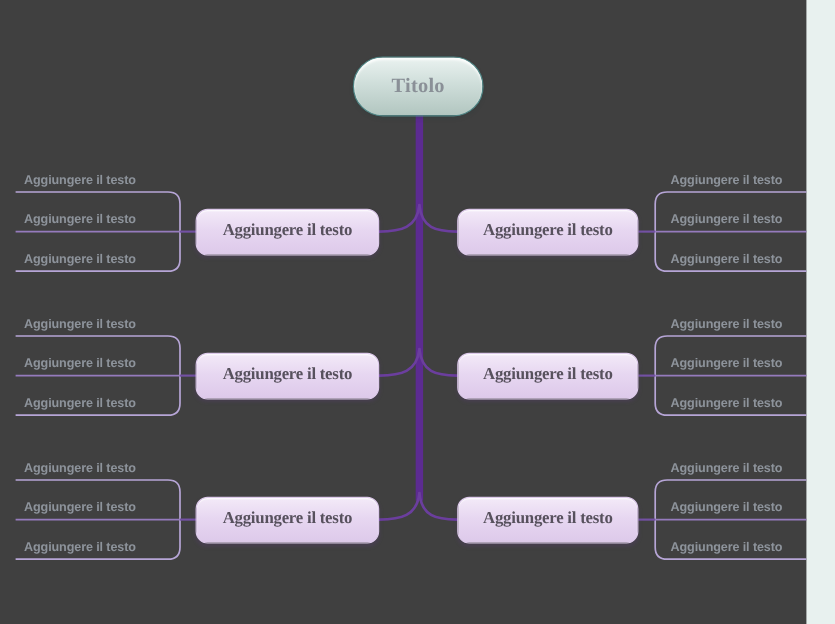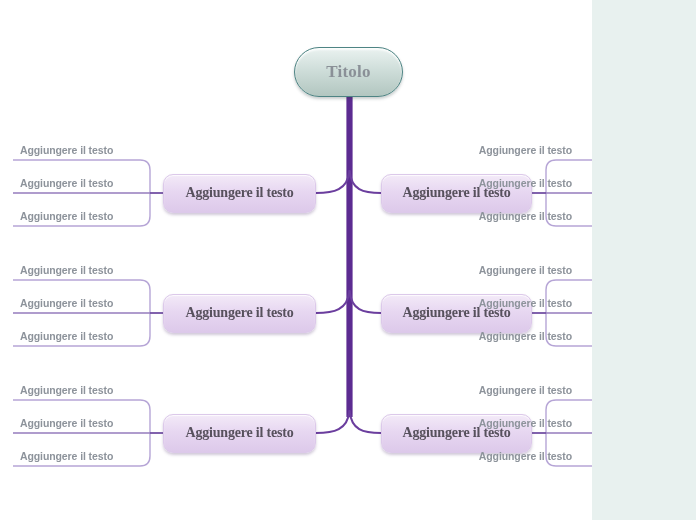--- a/index.html
+++ b/index.html
@@ -3,22 +3,22 @@
 <meta charset="utf-8">
 <style>
   html, body { margin: 0; padding: 0; }
   body {
     width: 696px; height: 520px;
     font-family: "Liberation Sans", sans-serif;
     background: #e8f1ef;
   }
   .canvas {
     position: relative;
-    width: 592px; height: 520px;
-    background: #ffffff;
+    width: 672px; height: 520px;
+    background: #404040;
     overflow: hidden;
   }
   .lines {
     position: absolute; left: 0; top: 0;
     width: 696px; height: 520px;
   }
   .title-node {
     position: absolute;
     left: 294px; top: 47px;
     width: 109px; height: 50px;

